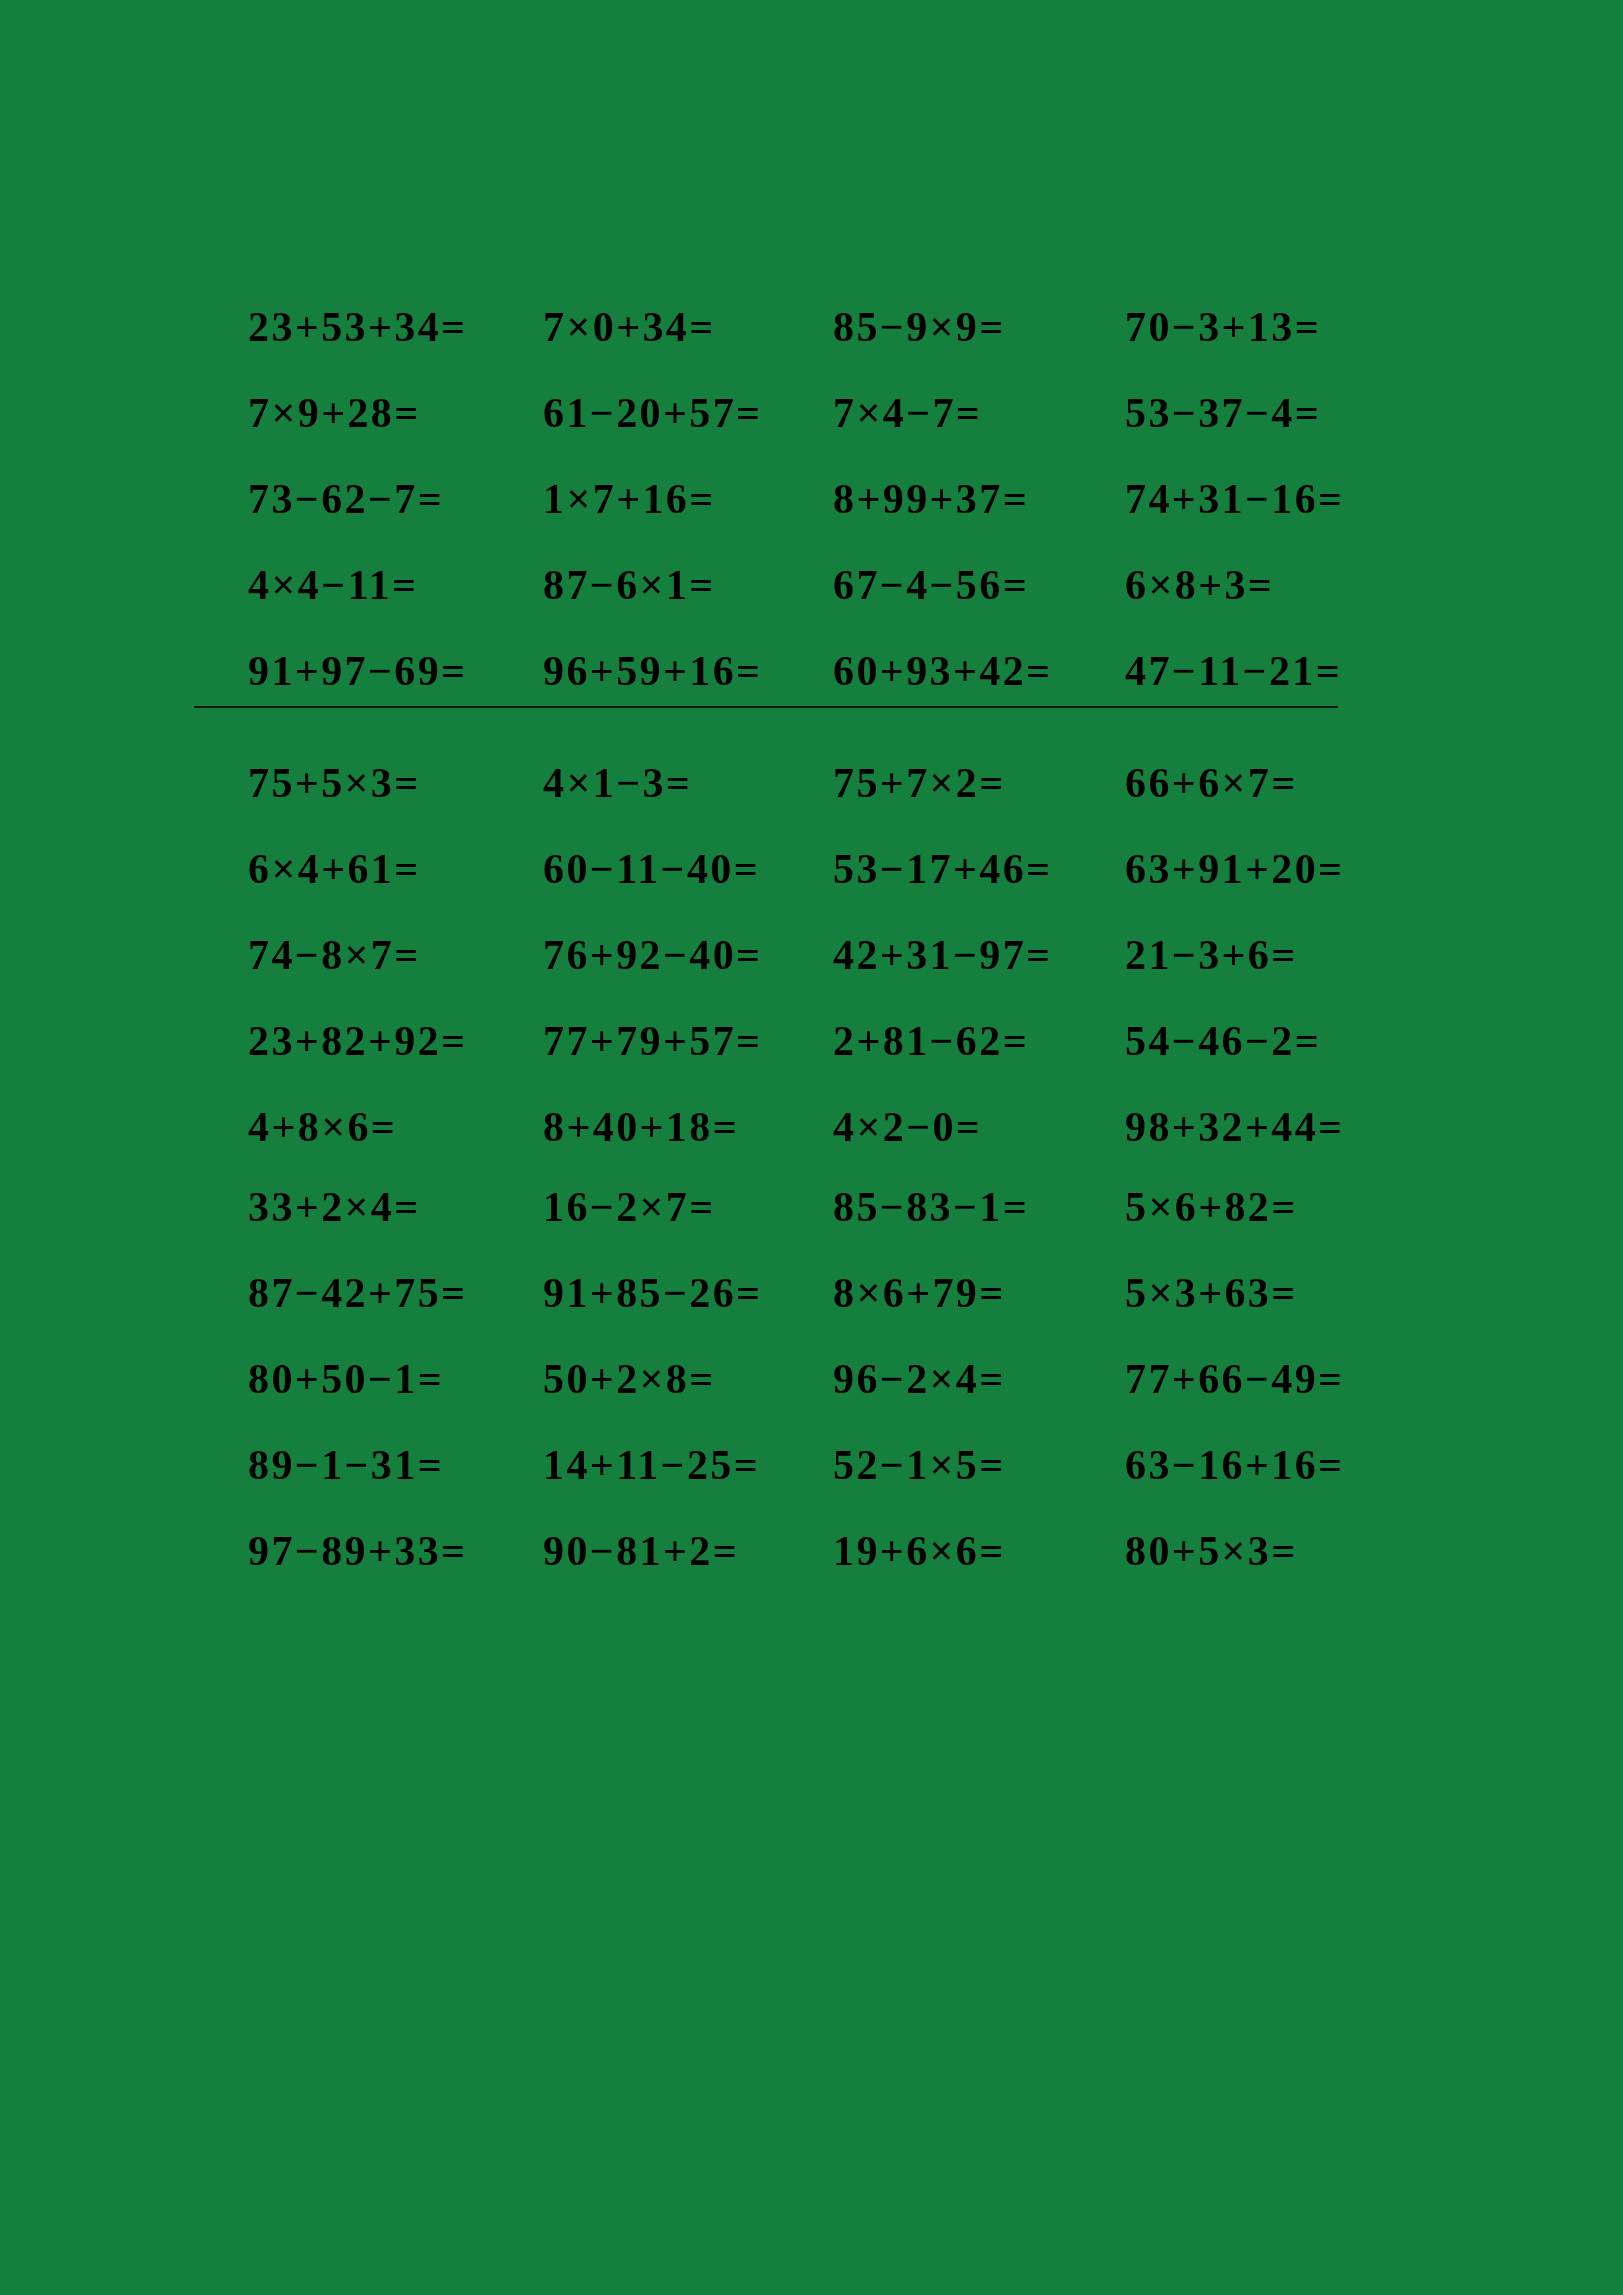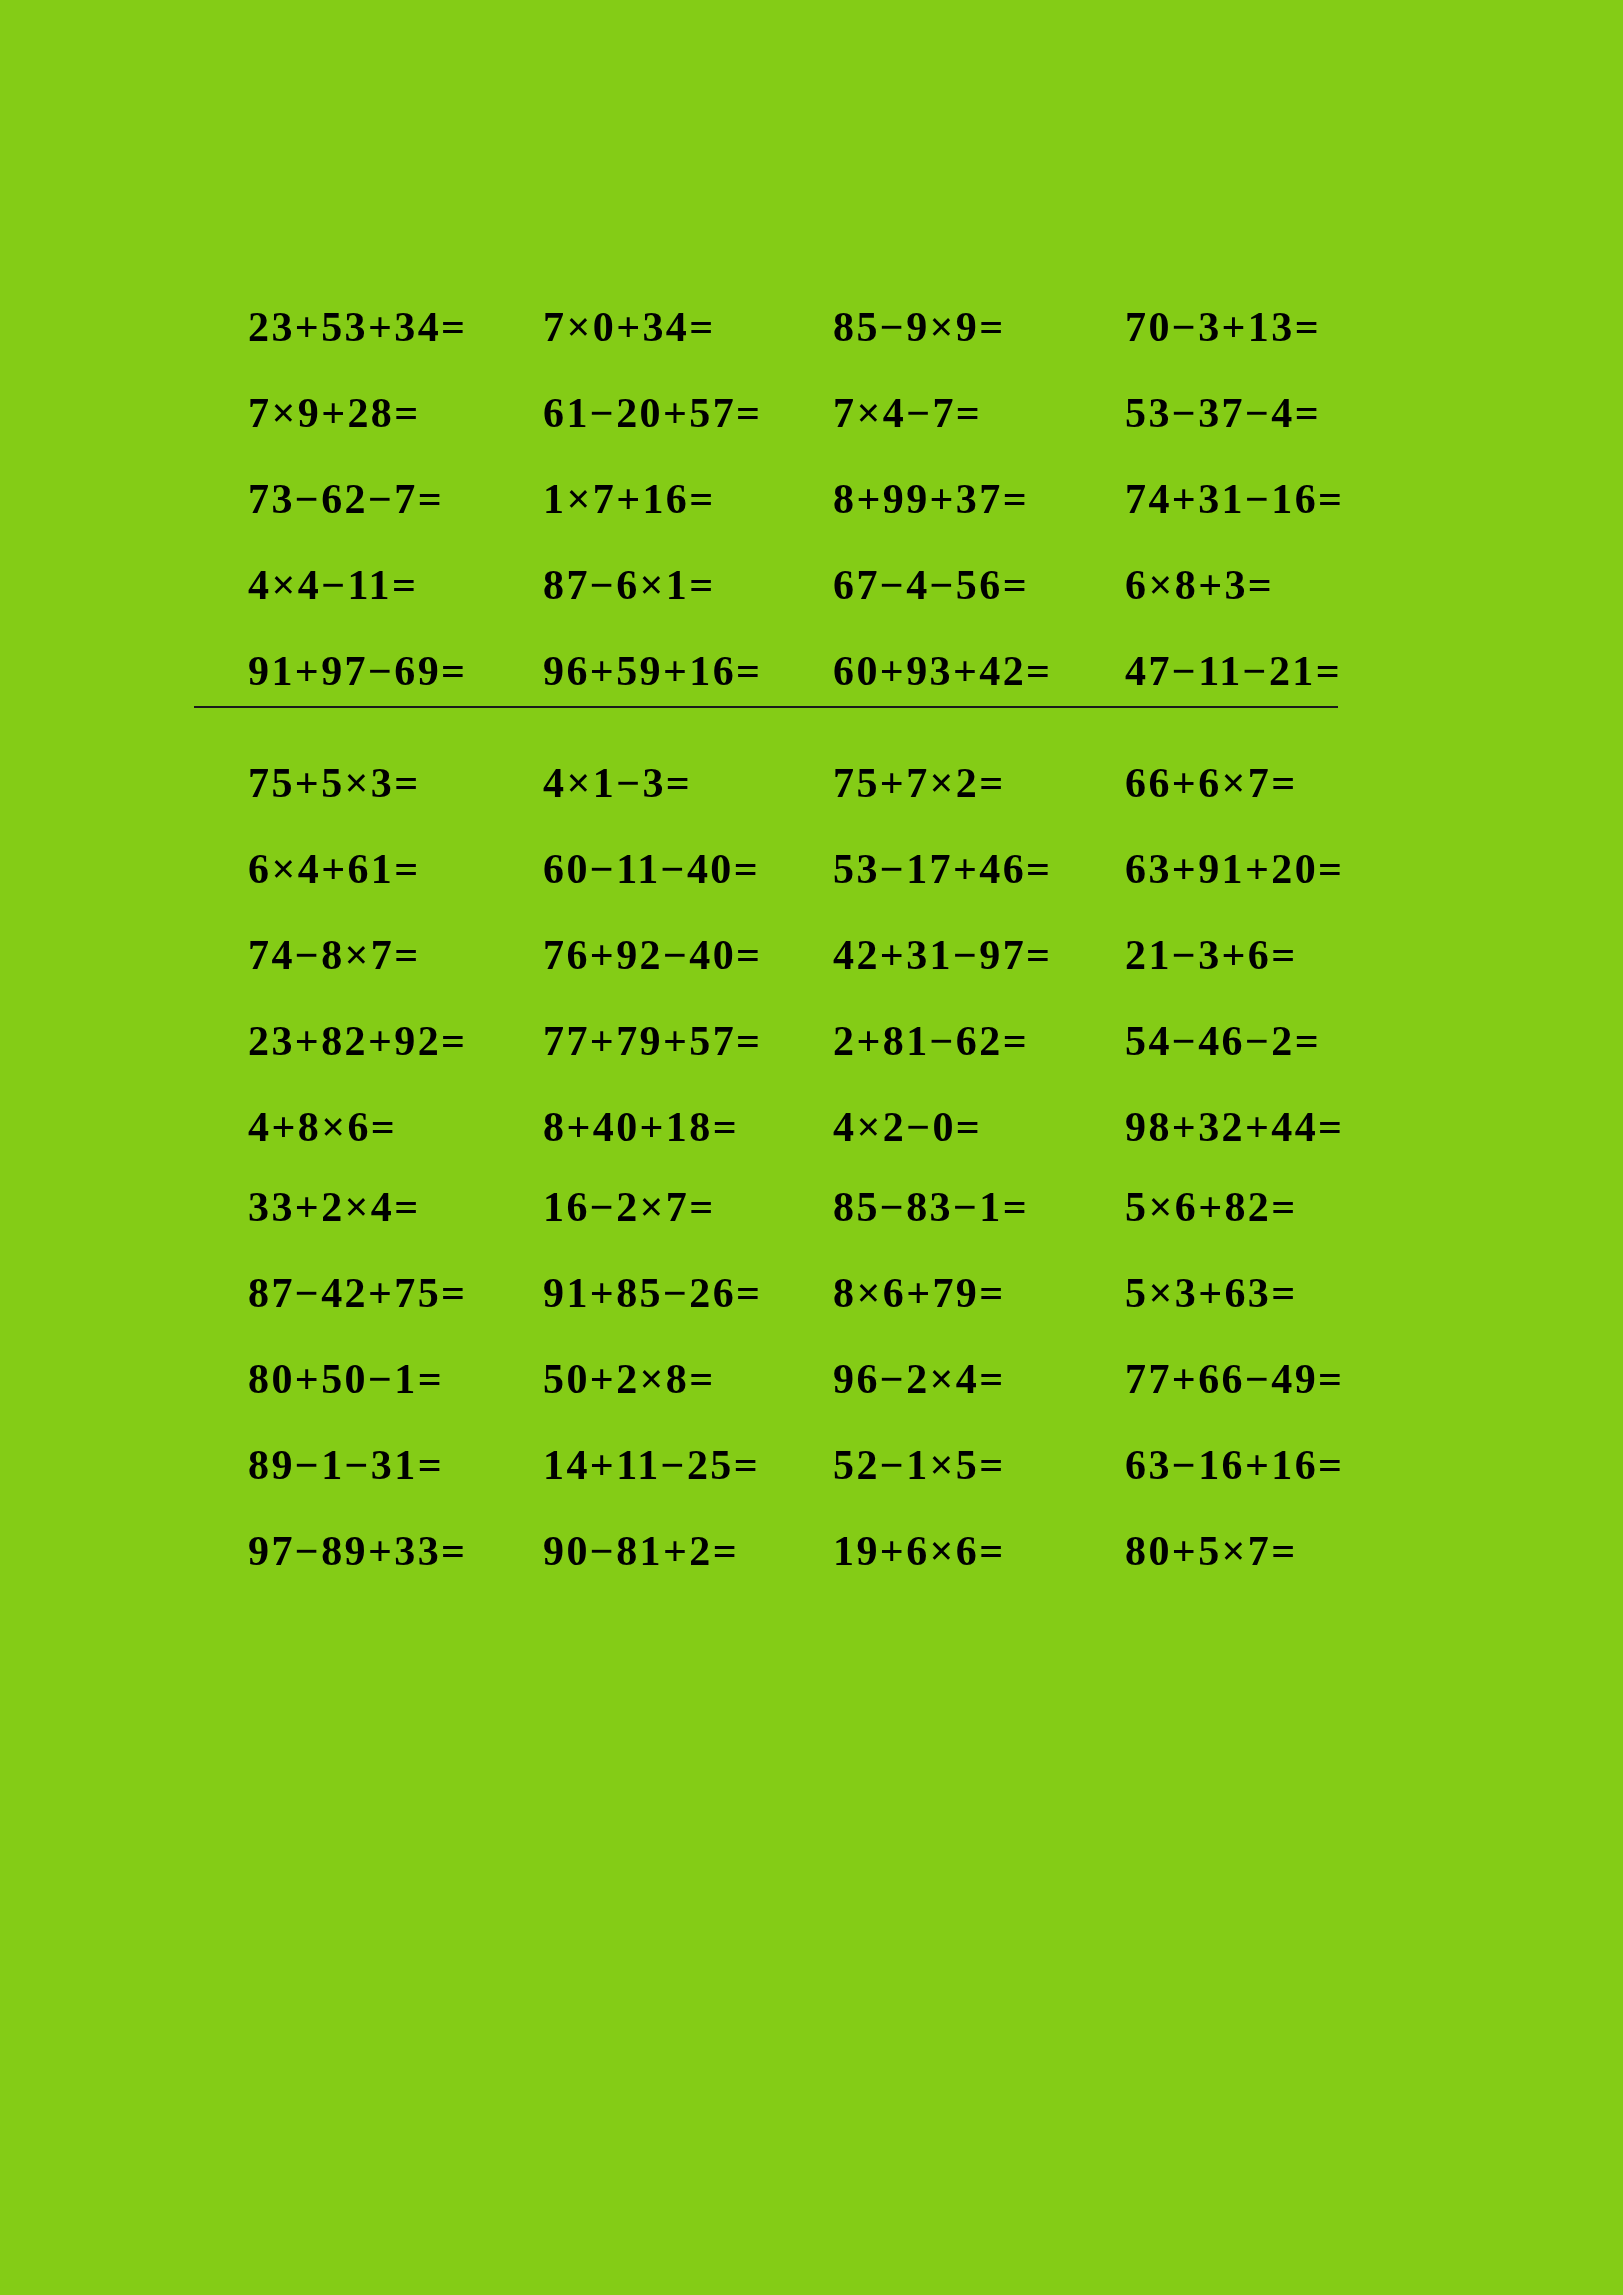--- a/index.html
+++ b/index.html
@@ -4,21 +4,21 @@
 <style>
   html, body {
     margin: 0;
     padding: 0;
     background: #ffffff;
   }
   .sheet {
     position: relative;
     width: 1623px;
     height: 2295px;
-    background: #84cc16;
+    background: #15803d;
     color: #000000;
     font-family: "Liberation Serif", serif;
     font-weight: bold;
     overflow: hidden;
   }
   .block {
     position: absolute;
     left: 248px;
     display: grid;
     grid-template-columns: 295px 290px 292px 286px;
@@ -105,16 +105,16 @@
       <div class="cell">50+2×8=</div>
       <div class="cell">96−2×4=</div>
       <div class="cell">77+66−49=</div>
       <div class="cell">89−1−31=</div>
       <div class="cell">14+11−25=</div>
       <div class="cell">52−1×5=</div>
       <div class="cell">63−16+16=</div>
       <div class="cell">97−89+33=</div>
       <div class="cell">90−81+2=</div>
       <div class="cell">19+6×6=</div>
-      <div class="cell">80+5×7=</div>
+      <div class="cell">80+5×3=</div>
     </div>
 </div>
 
 
 </body></html>

